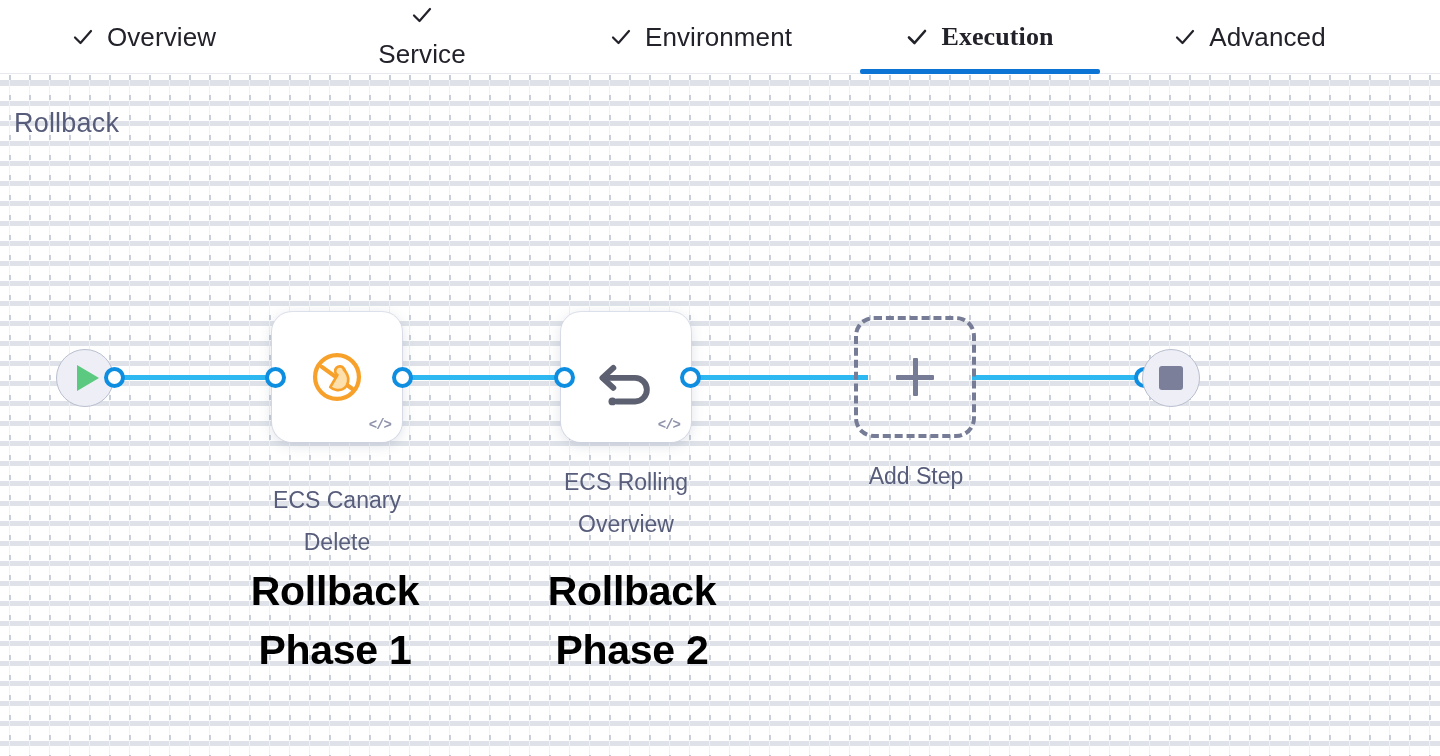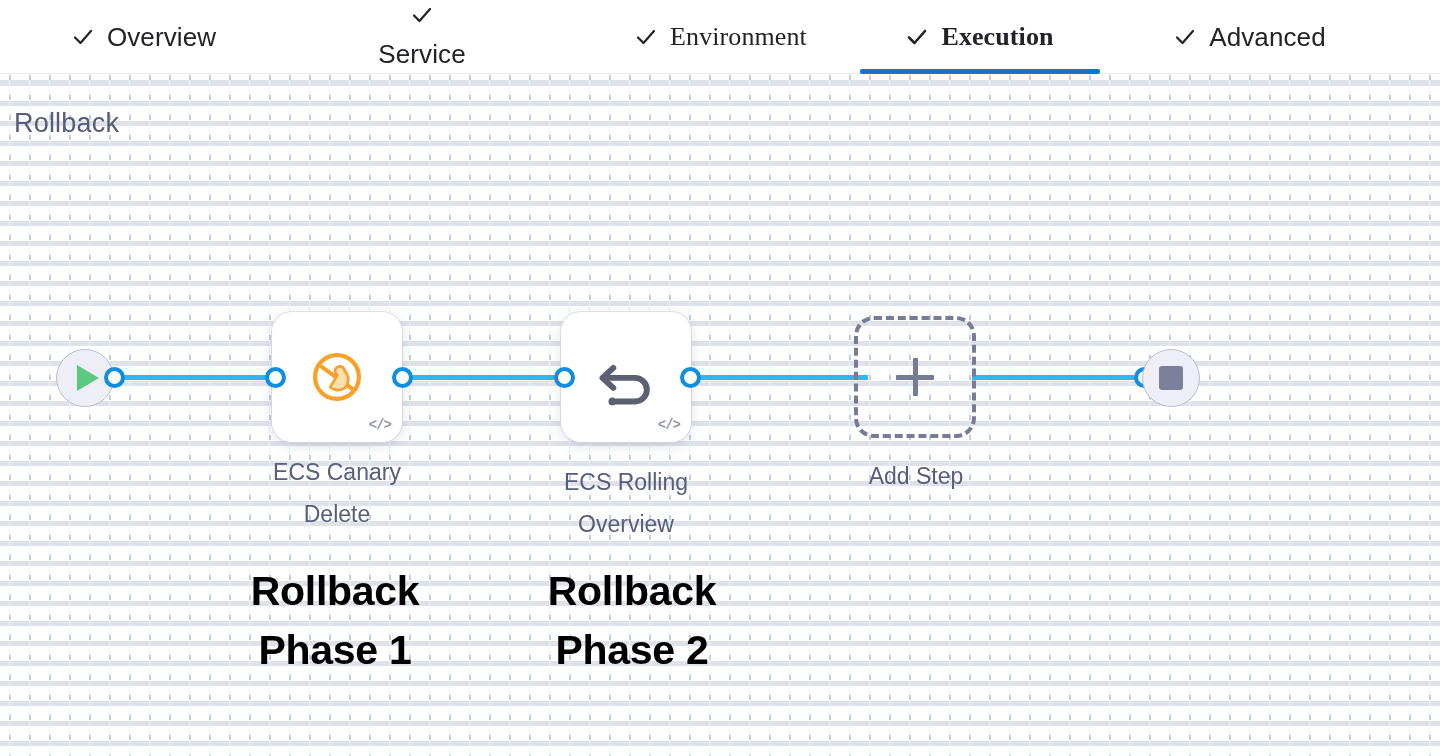--- a/index.html
+++ b/index.html
@@ -239,21 +239,21 @@
 
   <div class="tab" style="left:336px; width:172px;flex-direction:column;">
     <span class="check">
       <svg width="22" height="22" viewBox="0 0 22 22">
         <path d="M3 11.5 L8.5 17 L19 5" fill="none" stroke="#22222a" stroke-width="2.2" stroke-linecap="round" stroke-linejoin="round"></path>
       </svg>
     </span>
     <span class="tlabel">Service</span>
   </div>
 
-  <div class="tab" style="left:606px; width:230px;font-family:Liberation Serif, serif;">
+  <div class="tab" style="left:586px; width:230px;">
     <span class="check">
       <svg width="22" height="22" viewBox="0 0 22 22">
         <path d="M3 11.5 L8.5 17 L19 5" fill="none" stroke="#22222a" stroke-width="2.2" stroke-linecap="round" stroke-linejoin="round"></path>
       </svg>
     </span>
     <span class="tlabel">Environment</span>
   </div>
 
   <div class="tab active" style="left:860px; width:240px;">
     <span class="check">
@@ -296,21 +296,21 @@
         <circle cx="32" cy="32" r="26" fill="none" stroke="#f7a02a" stroke-width="5"></circle>
         <path d="M14 20 L50 46" stroke="#f7a02a" stroke-width="5" stroke-linecap="round"></path>
         <path d="M38 22 a6 6 0 1 1 -0.1 0 Z" fill="#fde0ac"></path>
         <path d="M40 22 a5.5 5.5 0 1 0 -7.5 7.6 L24 44 c4 4 12 5 17 1 4.5 -3.5 5.5 -11 3 -16 z" fill="#fde0ac" stroke="#f7a02a" stroke-width="3.2" stroke-linejoin="round"></path>
         <circle cx="40.5" cy="23.5" r="1.9" fill="#f7a02a"></circle>
       </svg>
       <span class="codeicon">&lt;/&gt;</span>
     </div>
     <div class="cdot" style="left:265px;"></div>
     <div class="cdot" style="left:392px;"></div>
-    <div class="nodelabel" style="left:222px; top:376px;">ECS Canary
+    <div class="nodelabel" style="left:222px; top:404px;">ECS Canary
 Delete</div>
     <div class="phase" style="left:185px; top:487px;">Rollback
 Phase 1</div>
 
     <div class="card" style="left:561px;">
       <svg width="62" height="58" viewBox="0 0 68 64">
         <path d="M20 22 L8 33 L20 44" fill="none" stroke="#5c6070" stroke-width="6.5" stroke-linecap="round" stroke-linejoin="round"></path>
         <path d="M9.5 33 H44 a13 13 0 0 1 0 26 H24" fill="none" stroke="#5c6070" stroke-width="6.5" stroke-linecap="round"></path>
         <circle cx="19" cy="59" r="4.3" fill="#5c6070"></circle>
       </svg>

